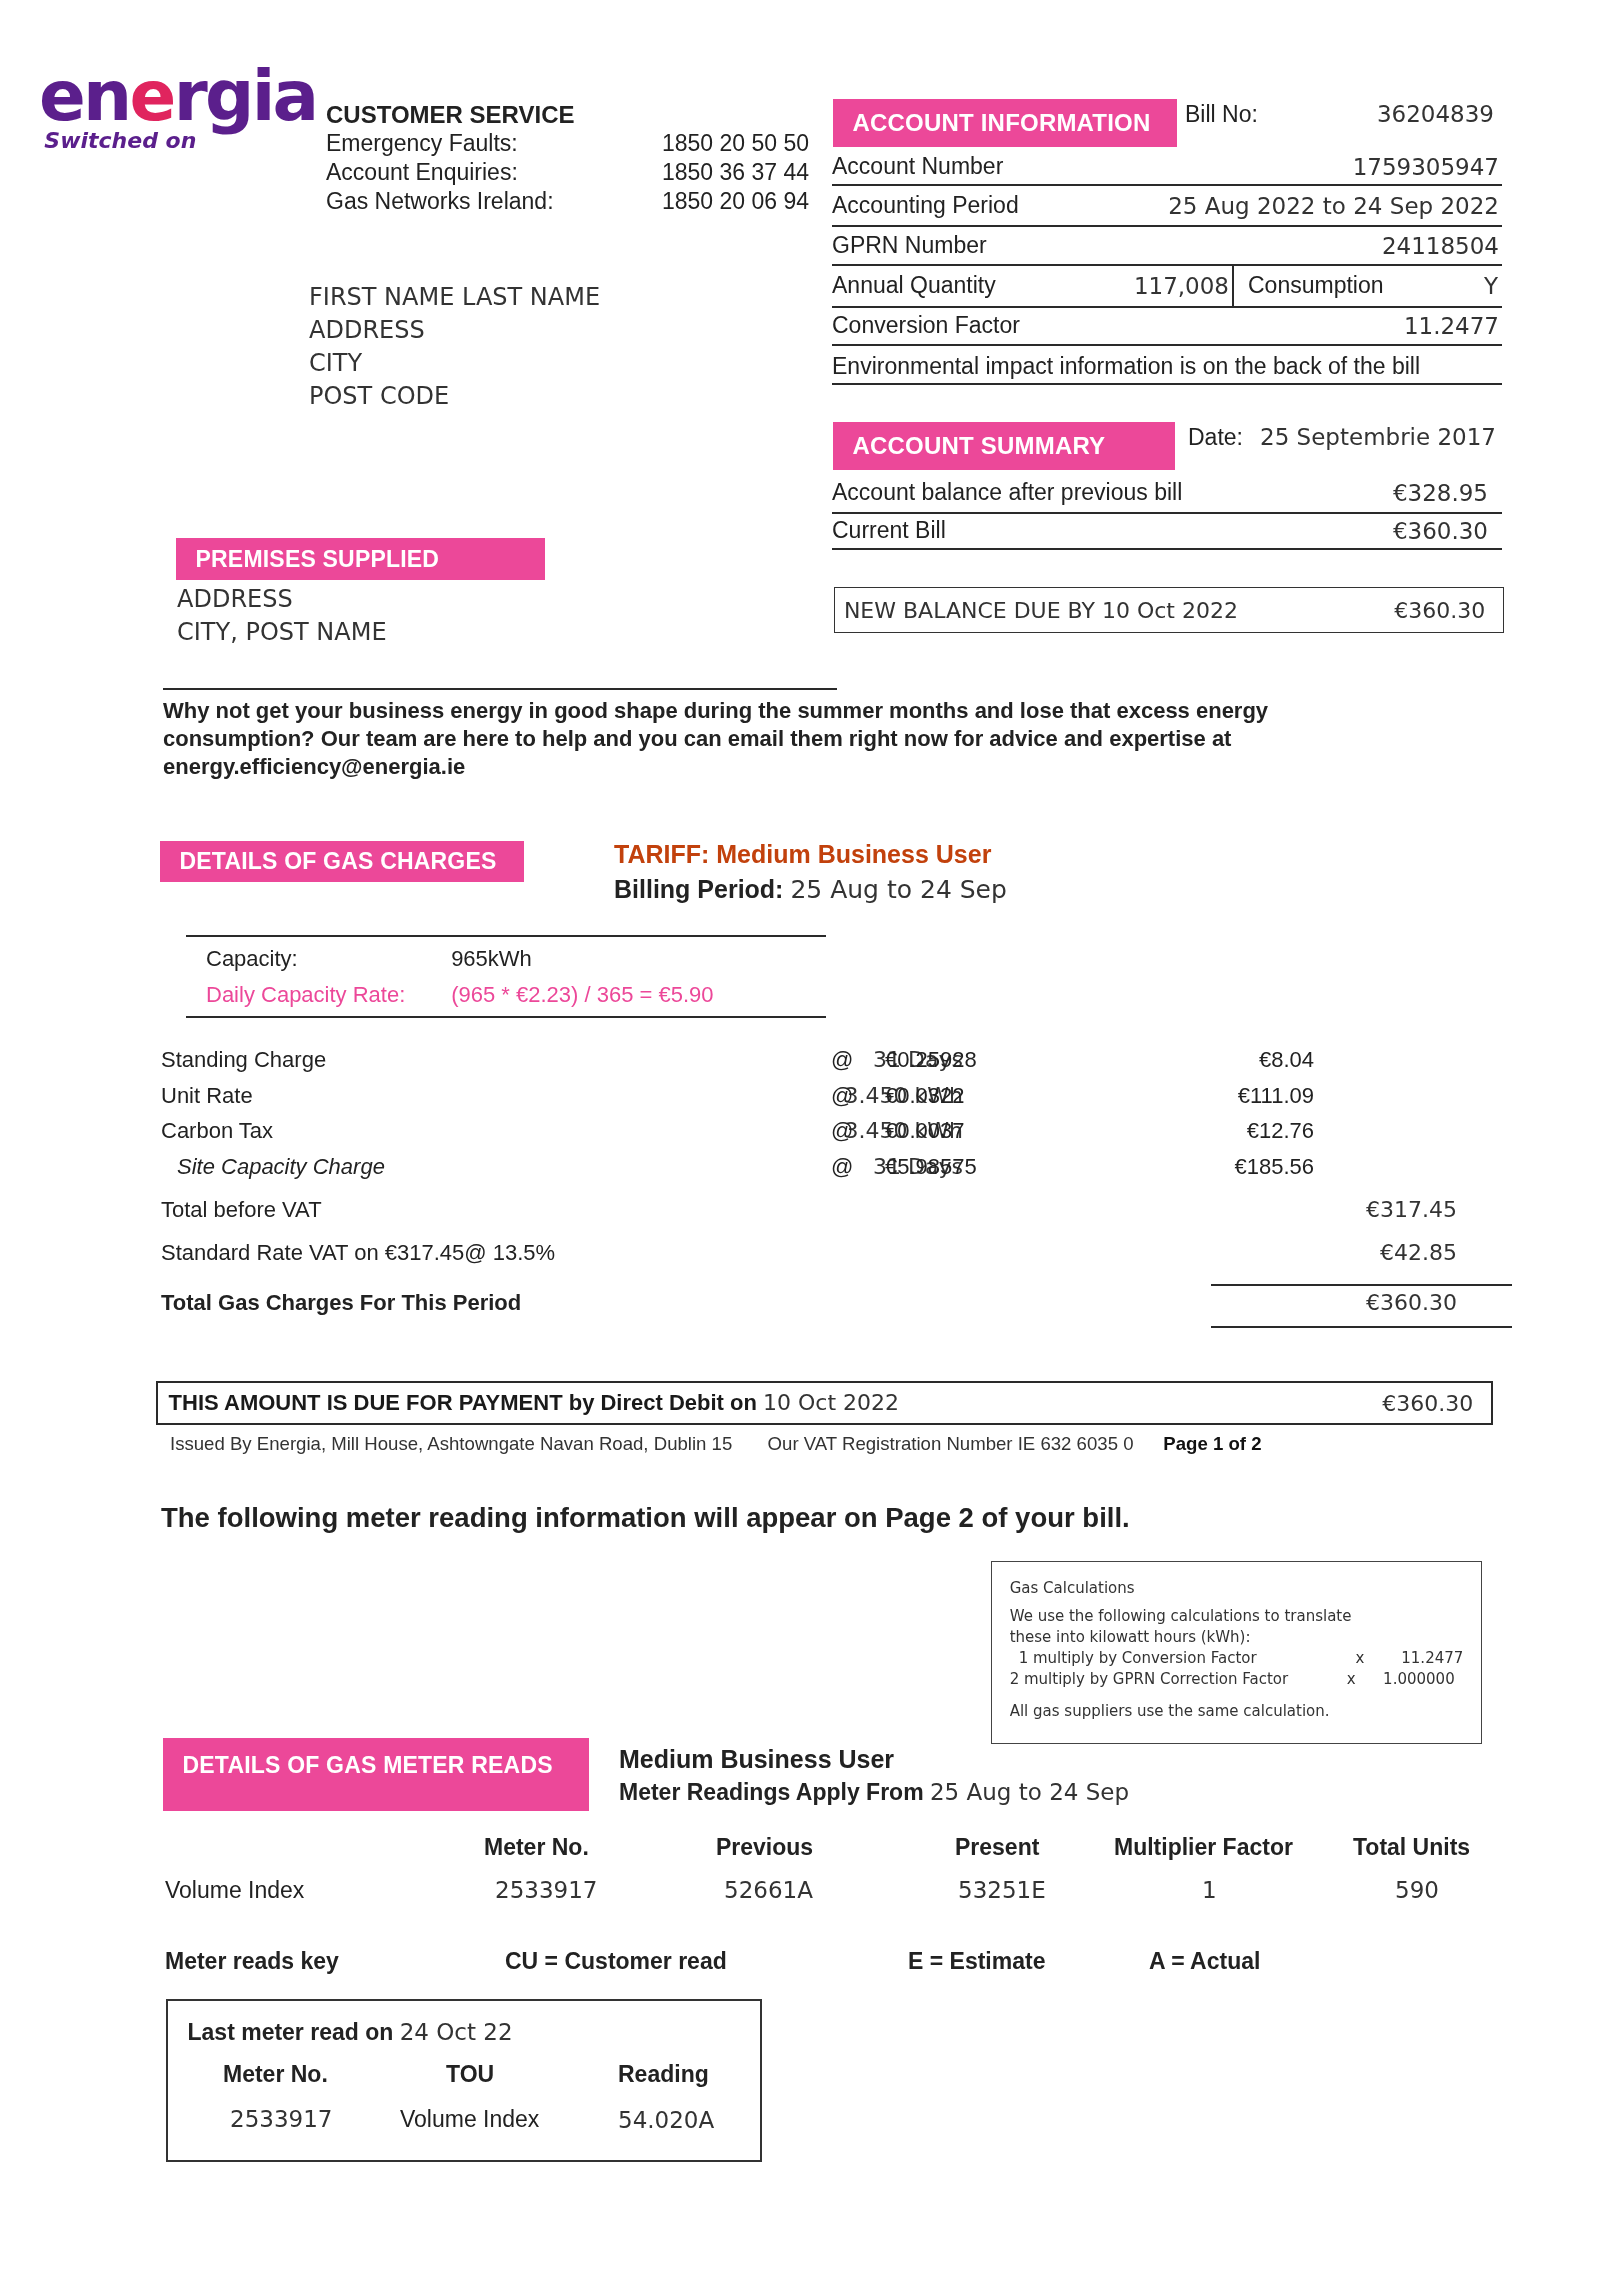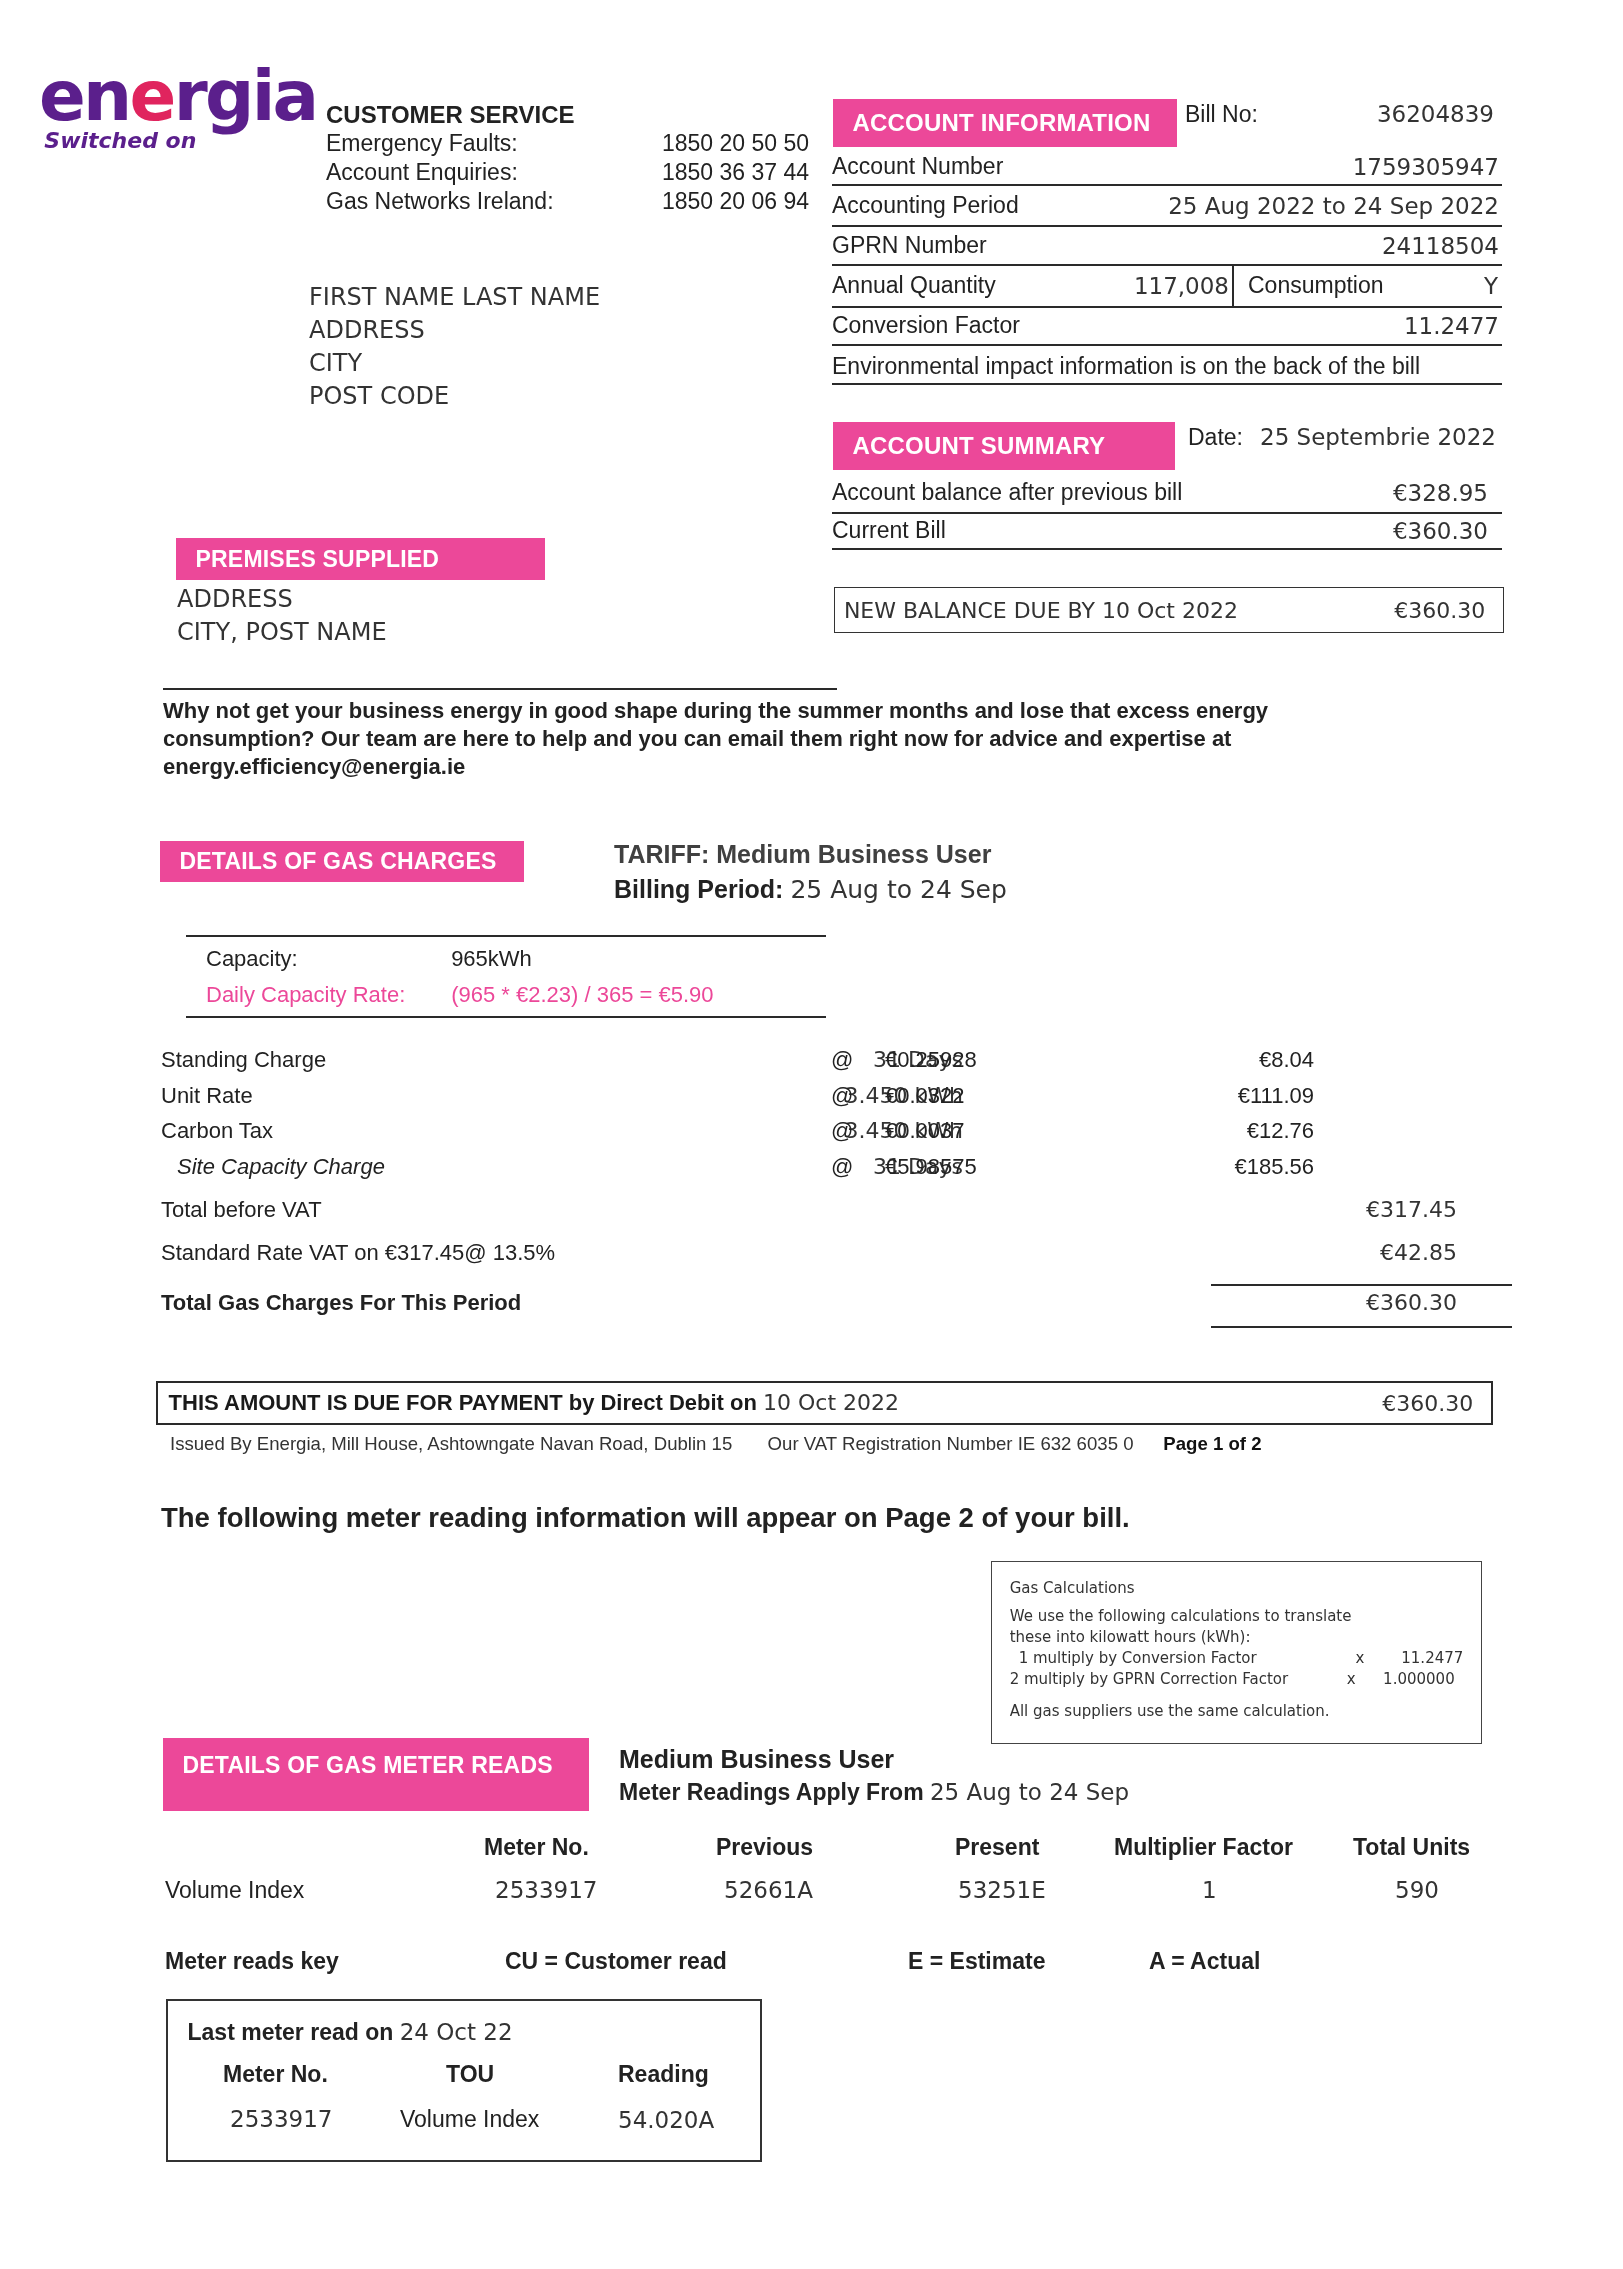--- a/index.html
+++ b/index.html
@@ -96,21 +96,21 @@
 </div>
 <div class="rule" style="left:832px; top:344px; width:670px;"></div>
 
 <div class="abs acc" style="left:832px; top:353px;">Environmental impact information is on the back of the bill</div>
 <div class="rule" style="left:832px; top:383px; width:670px;"></div>
 
 <div class="abs bar" style="left:833px; top:422px; width:342px; height:48px; font-size:24px;">
   <span>ACCOUNT SUMMARY</span>
 </div>
 <div class="abs acc" style="left:1188px; top:424px;">Date:</div>
-<div class="abs acc dvn" style="right:127px; top:424px;">25 Septembrie 2022</div>
+<div class="abs acc dvn" style="right:127px; top:424px;">25 Septembrie 2017</div>
 
 <div class="row acc" style="left:832px; top:479px; width:656px;">
   <span>Account balance after previous bill</span>
   <span class="dvn">€328.95</span>
 </div>
 <div class="rule" style="left:832px; top:512px; width:670px;"></div>
 
 <div class="row acc" style="left:832px; top:517px; width:656px;">
   <span>Current Bill</span>
   <span class="dvn">€360.30</span>
@@ -132,21 +132,21 @@
 <div class="rule" style="left:163px; top:688px; width:674px;"></div>
 
 <div class="abs" style="left:163px; top:697px; width:1250px; font-size:22px; font-weight:bold; line-height:28px; color:#222;">
   <span>Why not get your business energy in good shape during the summer months and lose that excess energy consumption? Our team are here to help and you can email them right now for advice and expertise at</span><br>
   <span>energy.efficiency@energia.ie</span>
 </div>
 
 <div class="abs bar" style="left:160px; top:841px; width:364px; height:41px; font-size:23px;">
   <span>DETAILS OF GAS CHARGES</span>
 </div>
-<div class="abs" style="left:614px; top:840px; font-size:25px; font-weight:bold; color:#404040;">TARIFF: Medium Business User</div>
+<div class="abs" style="left:614px; top:840px; font-size:25px; font-weight:bold; color:#c2410c;">TARIFF: Medium Business User</div>
 <div class="abs" style="left:614px; top:875px; font-size:25px; color:#222;">
   <span style="font-weight:bold;">Billing Period:</span>
   <span class="dvn">25 Aug to 24 Sep</span>
 </div>
 
 <div class="rule" style="left:186px; top:935px; width:640px;"></div>
 <div class="abs" style="left:206px; top:946px; font-size:22px; color:#222;">
   <span style="display:inline-block; width:239px;">Capacity:</span>
   <span>965kWh</span>
 </div>

